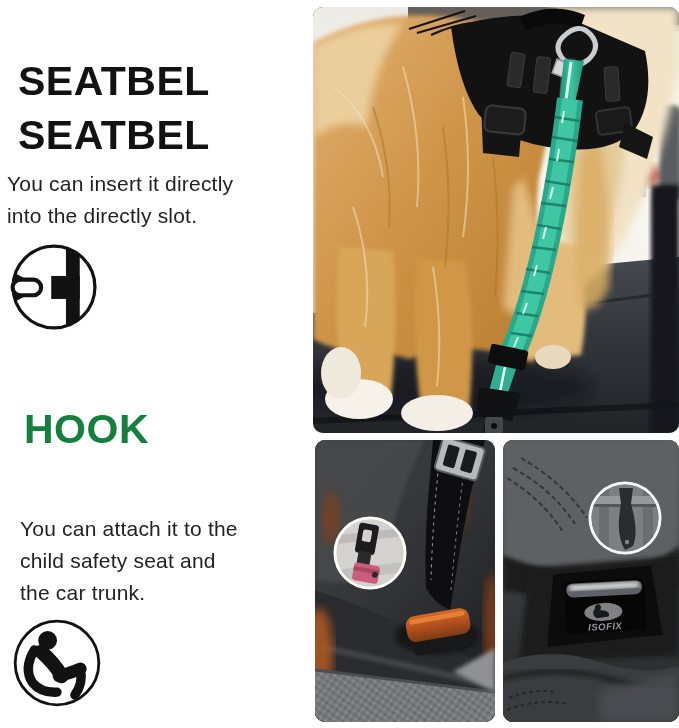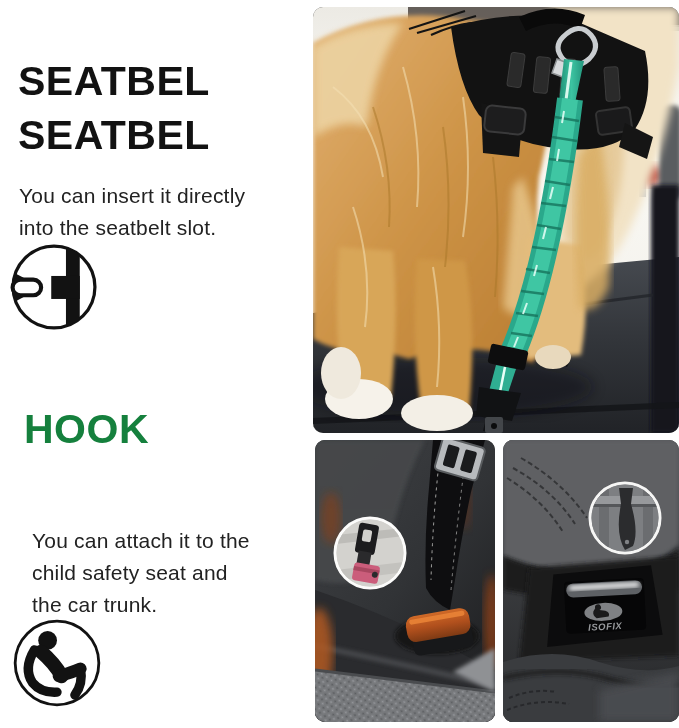--- a/index.html
+++ b/index.html
@@ -3,21 +3,21 @@
 <meta charset="utf-8">
 <style>
   html,body{margin:0;padding:0;background:#ffffff;}
   .page{position:relative;width:679px;height:728px;background:#ffffff;overflow:hidden;
         font-family:"Liberation Sans",sans-serif;}
   .headline{position:absolute;margin:12px;font-size:41px;font-weight:bold;line-height:54px;
             letter-spacing:.5px;color:#121212;}
   .headline span{display:block;}
   .h-seatbelt{top:42px;left:6px;}
   .h-hook{top:390px;left:12px;color:#15803d;}
-  .body-text{position:absolute;margin:12px;font-size:21px;line-height:32px;color:#222222;letter-spacing:.2px;}
+  .body-text{position:absolute;margin:0;font-size:21px;line-height:32px;color:#222222;letter-spacing:.2px;}
   .body-text span{display:block;}
   .p-seatbelt{top:168px;left:7px;}
   .p-hook{top:513px;left:20px;}
   .icon{position:absolute;}
   .ico-buckle{left:8px;top:241px;width:92px;height:92px;}
   .ico-seat{left:10px;top:616px;width:94px;height:94px;}
   .icon svg{display:block;width:100%;height:100%;}
   .photo{position:absolute;margin:0;border-radius:10px;overflow:hidden;background:#333;}
   .ph-dog{left:313px;top:7px;width:366px;height:426px;}
   .ph-buckle{left:315px;top:440px;width:180px;height:282px;}
@@ -29,21 +29,21 @@
 
 <div class="page">
 
   <h2 class="headline h-seatbelt">
     <span>SEATBEL</span>
     <span>SEATBEL</span>
   </h2>
 
   <p class="body-text p-seatbelt">
     <span>You can insert it directly</span>
-    <span>into the seatbelt slot.</span>
+    <span>into the directly slot.</span>
   </p>
 
   <div class="icon ico-buckle">
     <svg viewBox="0 0 100 100" aria-hidden="true">
       <clipPath id="icoC1">
           <circle cx="50" cy="50" r="44.5"></circle>
         </clipPath>
       <circle cx="50" cy="50" r="44.5" fill="#ffffff" stroke="#121212" stroke-width="3.5"></circle>
       <g clip-path="url(#icoC1)">
         <rect x="63" y="2" width="15" height="96" fill="#121212"></rect>

